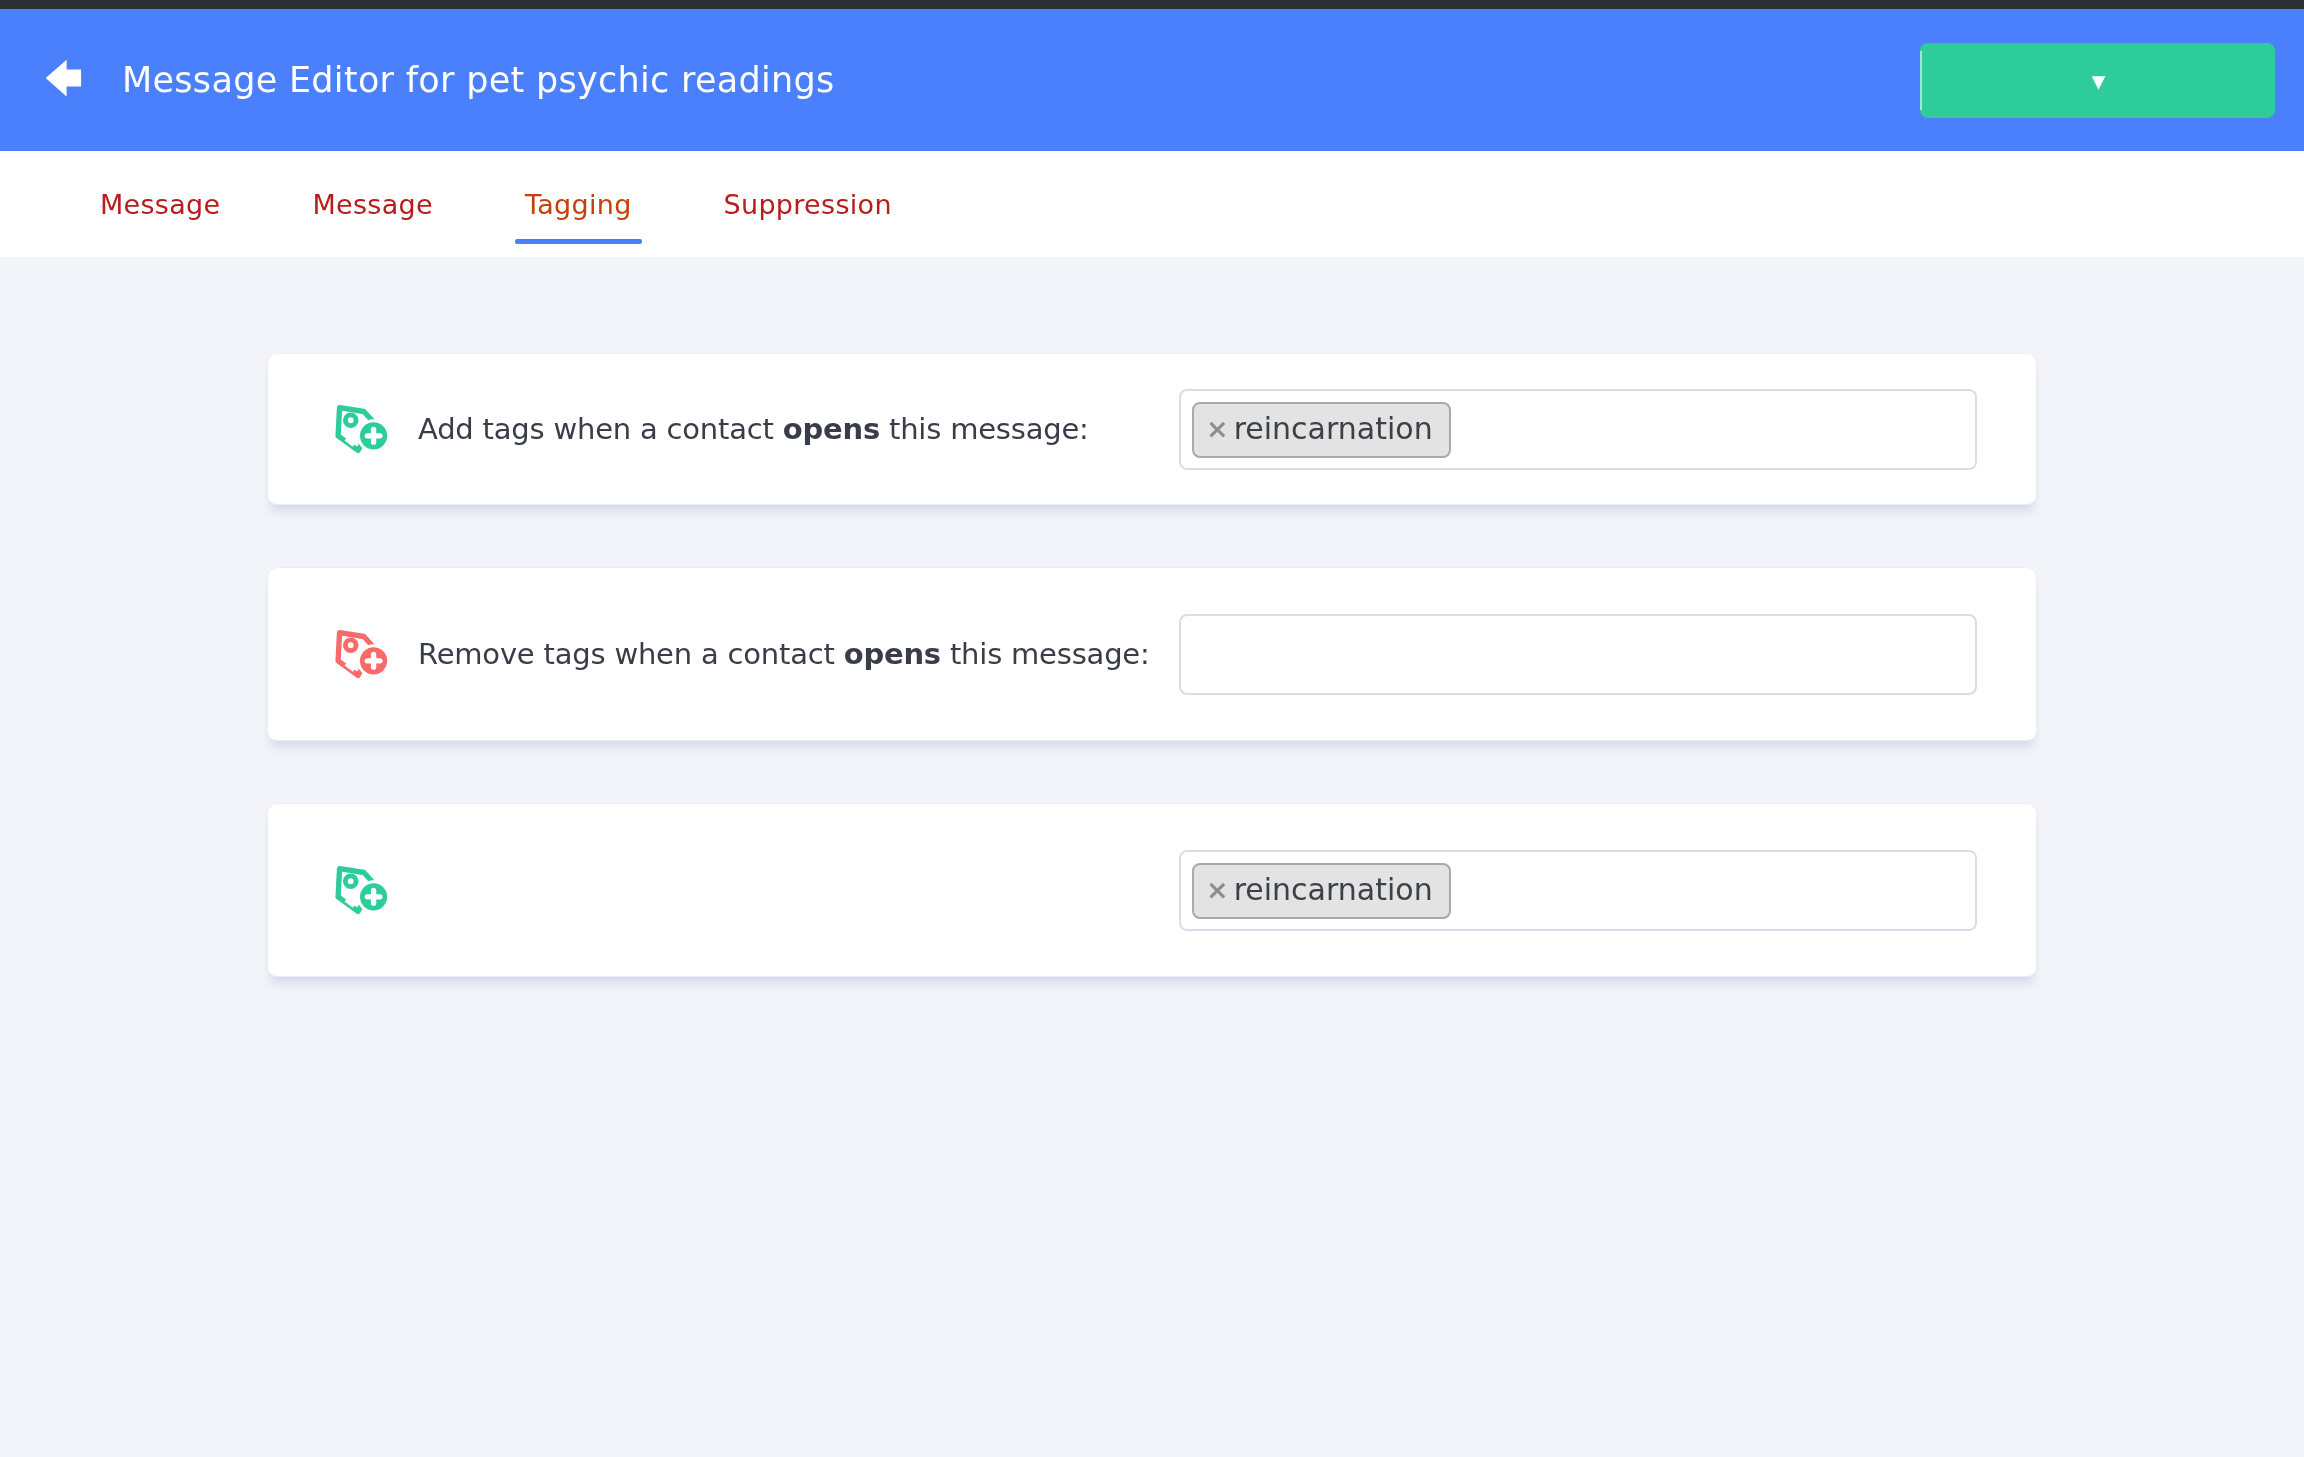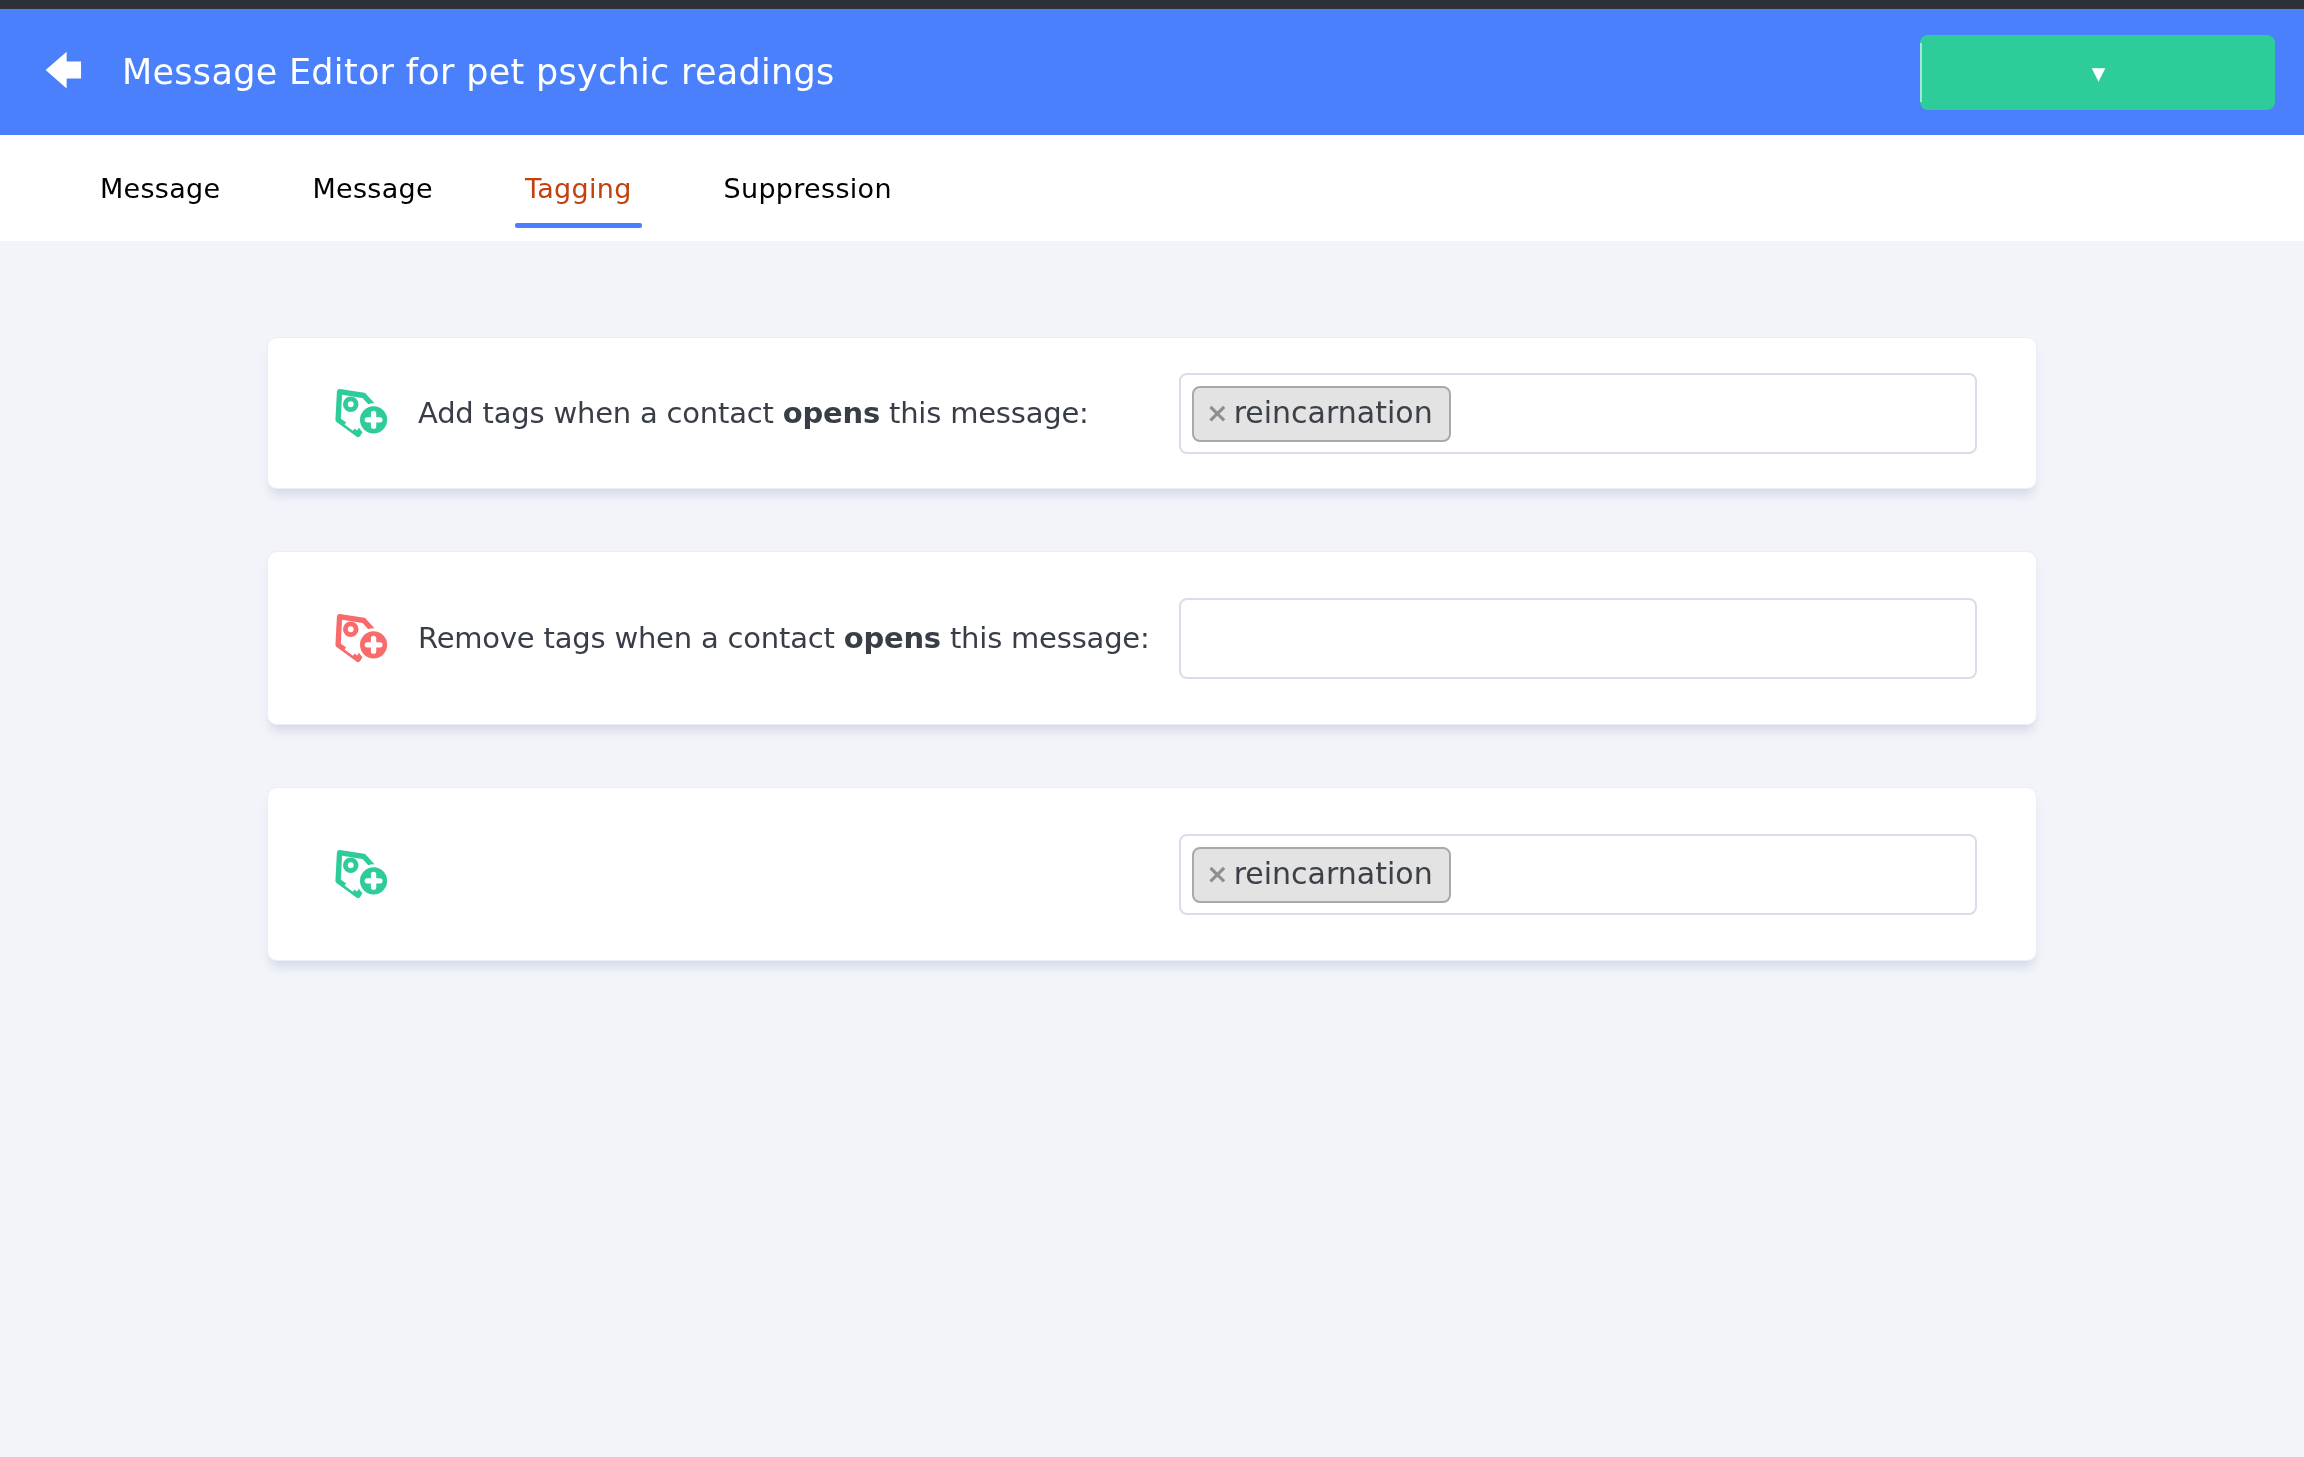--- a/index.html
+++ b/index.html
@@ -7,21 +7,21 @@
   body {
     font-family: "DejaVu Sans", "Liberation Sans", sans-serif;
     background: #f2f4f9;
   }
 
   
   .top-strip { height: 9px; background: #2c3138; }
 
   
   .header {
-    height: 126px; background: #4a80fb;
+    height: 142px; background: #4a80fb;
     display: flex; align-items: center;
     padding: 0 29px 0 38px;
   }
   .back-btn {
     width: 52px; height: 52px; display: flex; align-items: center; justify-content: center;
     cursor: pointer; flex: none;
   }
   .header-title {
     color: #ffffff; font-size: 35px; margin-left: 32px; letter-spacing: 0.3px;
     font-weight: 400; white-space: nowrap;
@@ -40,21 +40,21 @@
     flex: 1; display: flex; align-items: center; justify-content: center;
     color: #ffffff; font-size: 27px;
   }
 
   
   .tabbar {
     height: 106px; background: #ffffff;
     display: flex; align-items: center; padding-left: 100px; gap: 92px;
   }
   .tab {
-    position: relative; font-size: 27px; color: #000000; cursor: pointer;
+    position: relative; font-size: 27px; color: #b91c1c; cursor: pointer;
     letter-spacing: 0.3px; white-space: nowrap;
   }
   .tab.active { color: #c2410c; }
   .tab-underline {
     position: absolute; left: -10px; right: -10px; bottom: -24px; height: 5px;
     background: #4a80fb; border-radius: 2px;
   }
 
   
   .cards { width: 1770px; margin: 0 auto; padding-top: 96px; }

